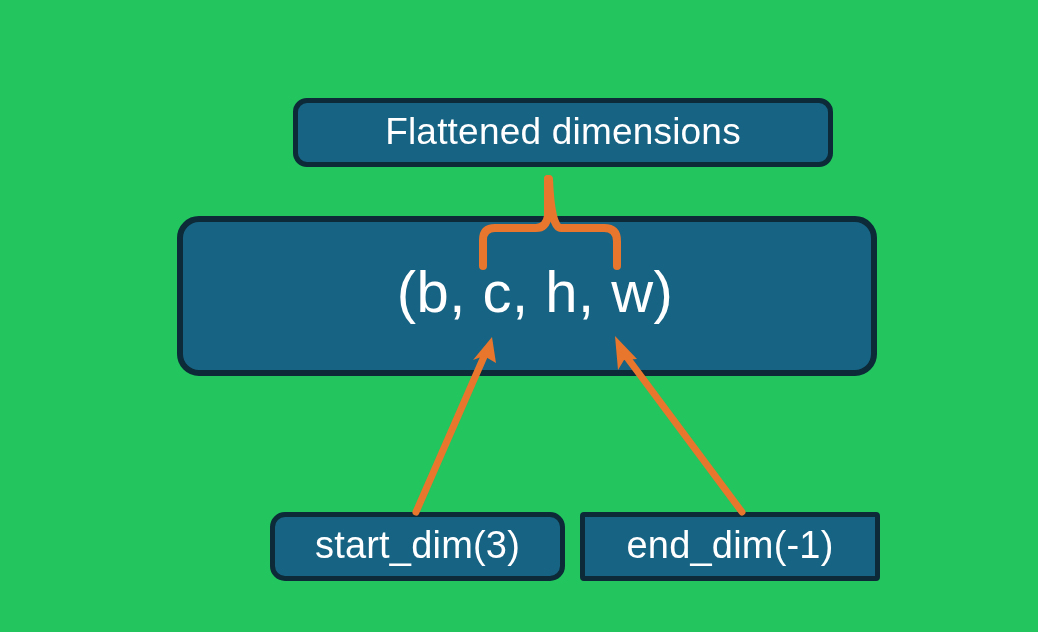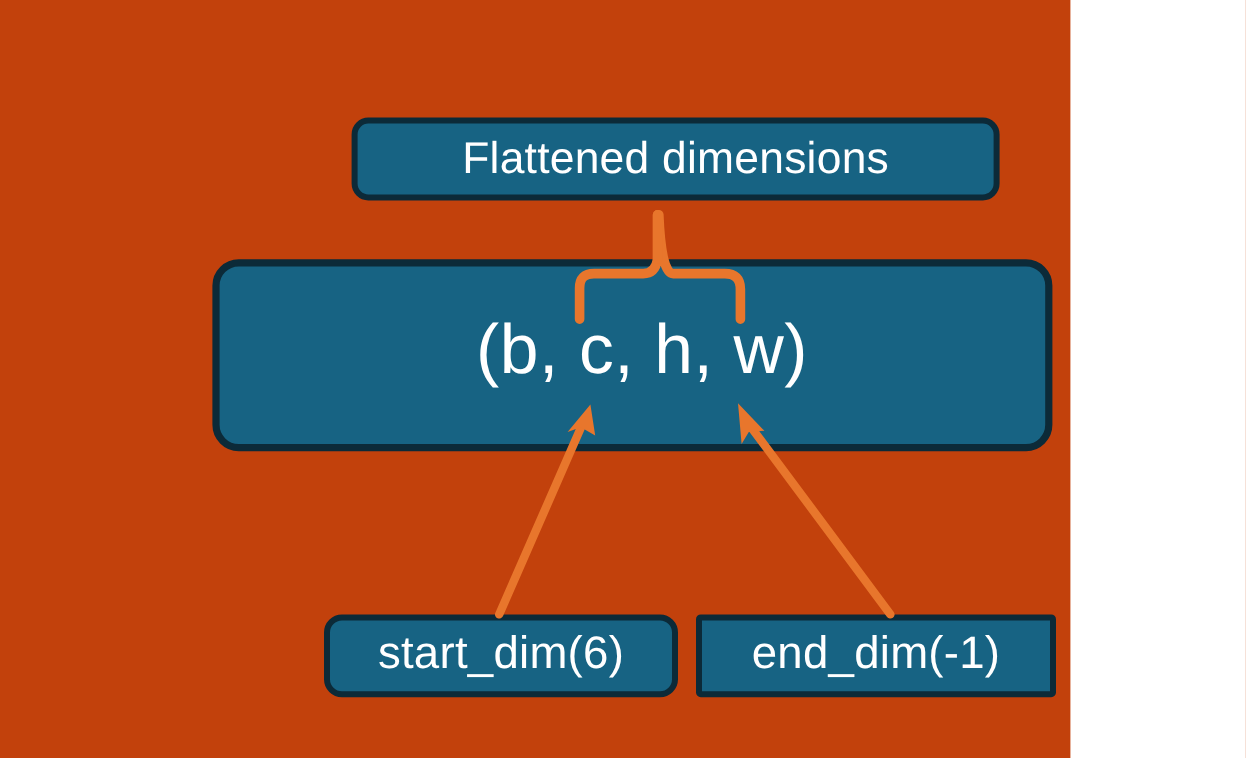--- a/index.html
+++ b/index.html
@@ -5,23 +5,23 @@
   html, body {
     margin: 0;
     padding: 0;
     background: #ffffff;
   }
   body {
     font-family: "Liberation Sans", sans-serif;
   }
   #canvas {
     position: relative;
-    width: 892px;
+    width: 1038px;
     height: 632px;
-    background: #c2410c;
+    background: #22c55e;
     overflow: hidden;
   }
   .node {
     position: absolute;
     box-sizing: border-box;
     background: #176383;
     border: 5px solid #0c2a38;
     border-radius: 16px;
     display: flex;
     align-items: center;
@@ -101,21 +101,21 @@
 
   <div class="node layer-nodes" id="node-flattened">
     <span class="node-label">Flattened dimensions</span>
   </div>
 
   <div class="node layer-nodes" id="node-shape">
     <span class="node-label">(b, c, h, w)</span>
   </div>
 
   <div class="node layer-nodes" id="node-start-dim">
-    <span class="node-label">start_dim(6)</span>
+    <span class="node-label">start_dim(3)</span>
   </div>
 
   <div class="node layer-nodes" id="node-end-dim">
     <span class="node-label">end_dim(-1)</span>
   </div>
 
   <svg id="connectors-over" class="layer-over" style="position:absolute;left:0;top:0;width:1038px;height:632px;pointer-events:none;" viewBox="0 0 1038 632">
 
     <g>
       <path d="M 483 266

